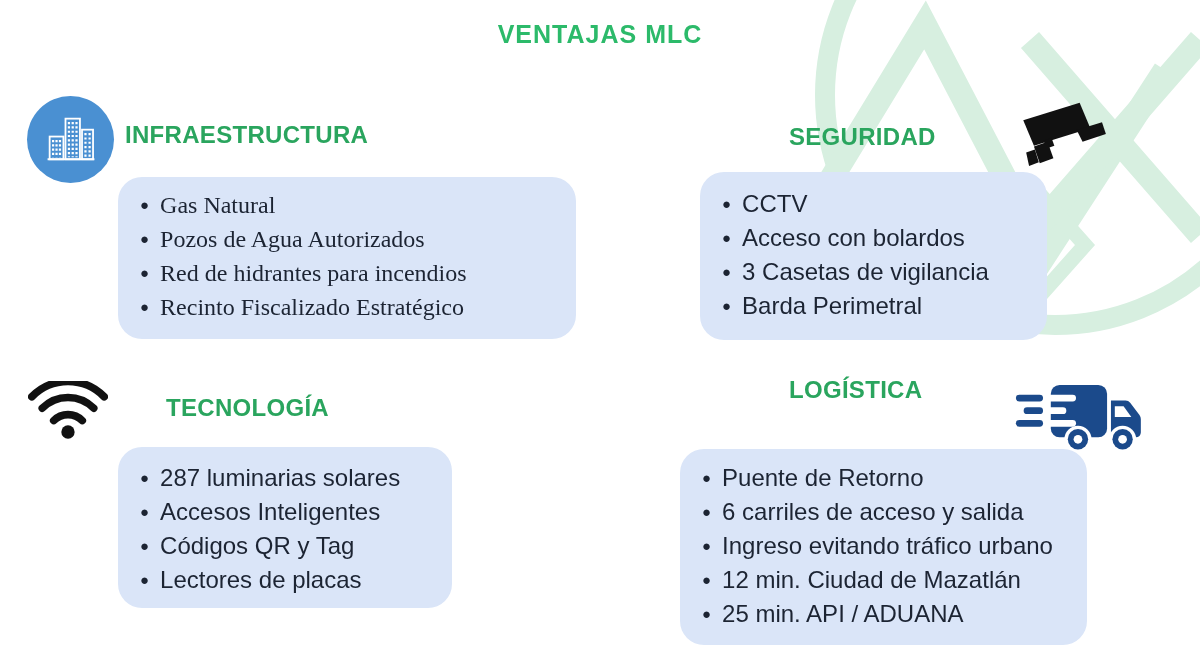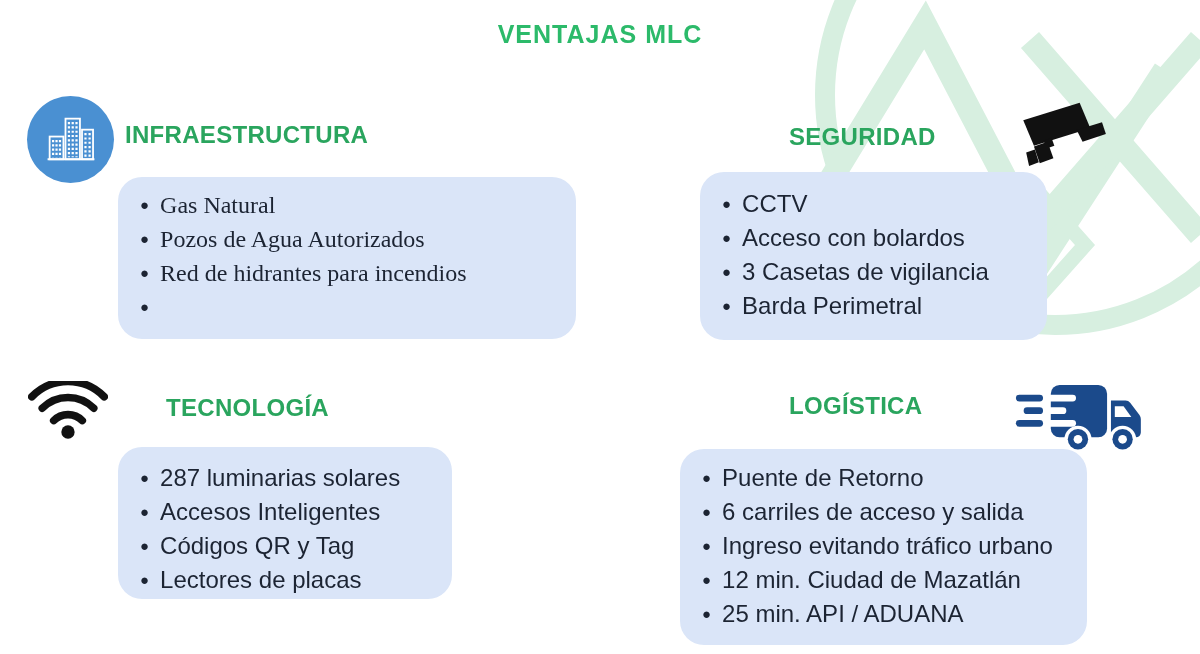--- a/index.html
+++ b/index.html
@@ -14,36 +14,36 @@
     font-size:25px; font-weight:bold; letter-spacing:1px;
     color:var(--title_green,#2cba6a); white-space:nowrap;
   }
   .sec-h{
     position:absolute; font-size:24px; font-weight:bold; letter-spacing:.3px;
     color:var(--heading_green,#2aa55e); white-space:nowrap;
   }
   .h-infra{left:125px; top:121px;}
   .h-seg{left:789px; top:123px;}
   .h-tec{left:166px; top:394px;}
-  .h-log{left:789px; top:392px;}
+  .h-log{left:789px; top:376px;}
   .panel{
     position:absolute; background:var(--panel_blue,#dae5f8); border-radius:24px;
     padding:13px 22px;
   }
   .panel ul{margin:0; padding:0; list-style:none;}
   .panel li{
     font-size:24px; line-height:31px; color:var(--bullet_text,#1c2433);
     white-space:nowrap;
   }
   .dot::before{
     content:"●"; font-size:15px; margin-right:11px; position:relative; top:-3px;
   }
   .box-infra{left:118px; top:177px; width:414px;font-family:Liberation Serif, serif;}
   .box-seg{left:680px; top:172px; width:303px; padding-top:16px; padding-bottom:16px;margin-left:20px;}
-  .box-tec{left:118px; top:447px; width:290px; padding-top:15px; padding-bottom:1px;}
+  .box-tec{left:118px; top:447px; width:290px; padding-top:15px; padding-bottom:10px;}
   .box-log{left:680px; top:449px; width:363px;}
   .icon-circle{
     position:absolute; left:27px; top:96px; width:87px; height:87px;
     border-radius:50%; background:var(--infra_icon_blue,#4a90d2);
     display:flex; align-items:center; justify-content:center;
   }
   .wifi{position:absolute; left:28px; top:381px; width:80px; height:62px;}
   .cctv{position:absolute; left:1018px; top:98px; width:98px; height:70px;}
   .truck{position:absolute; left:1012px; top:379px; width:130px; height:74px;}
 </style>
@@ -75,21 +75,21 @@
         <path d="M66 35 V70 M72 35 V70" stroke-width="3.2" stroke-dasharray="3.2 3"></path>
       </g>
     </svg>
   </div>
   <div class="sec-h h-infra">INFRAESTRUCTURA</div>
   <div class="panel box-infra">
     <ul>
         <li><span class="dot"></span><span>Gas Natural</span></li>
         <li><span class="dot"></span><span>Pozos de Agua Autorizados</span></li>
         <li><span class="dot"></span><span>Red de hidrantes para incendios</span></li>
-        <li><span class="dot"></span></li>
+        <li><span class="dot"></span><span>Recinto Fiscalizado Estratégico</span></li>
       </ul>
   </div>
 
   <div class="sec-h h-seg">SEGURIDAD</div>
   <svg class="cctv" viewBox="0 0 100 72" aria-hidden="true">
     <g fill="#111111">
       <path d="M5 23 L63 5 L74 31 L16 49 Z"></path>
       <path d="M60 33 L86 25 L90 37 L66 45 Z"></path>
       <path d="M26 44 L34 41 L37 49 L29 52 Z"></path>
       <path d="M16 50 L30 45 L36 62 L22 67 Z"></path>

